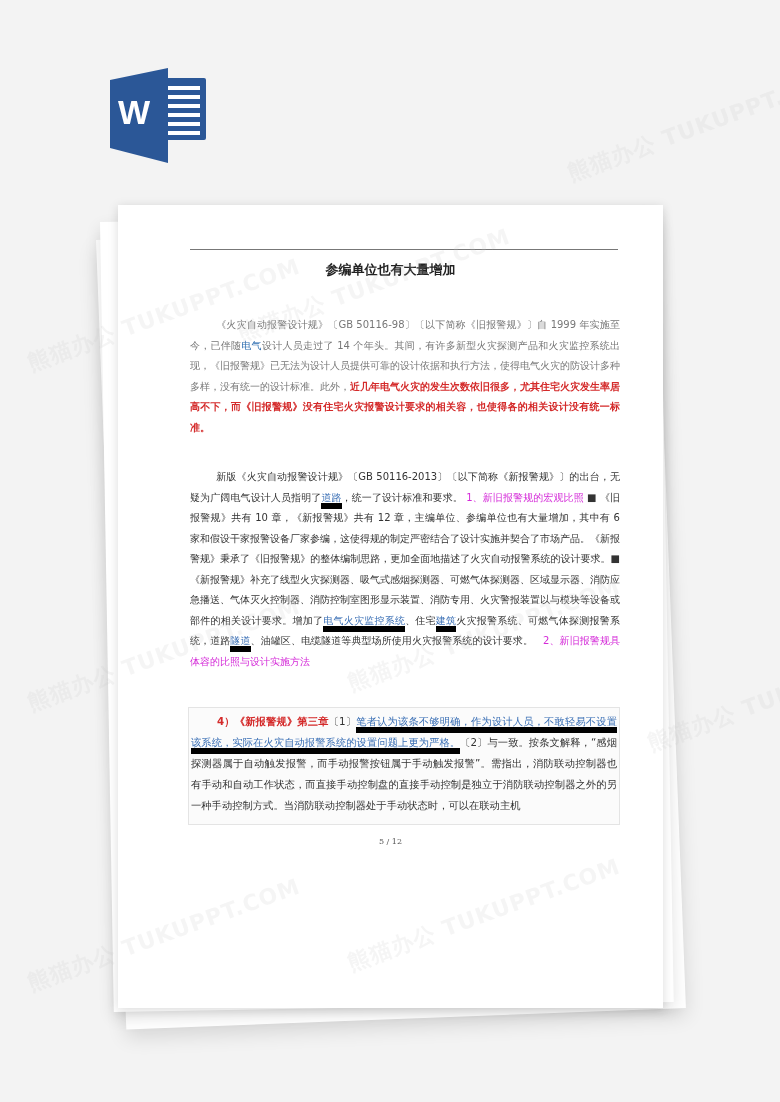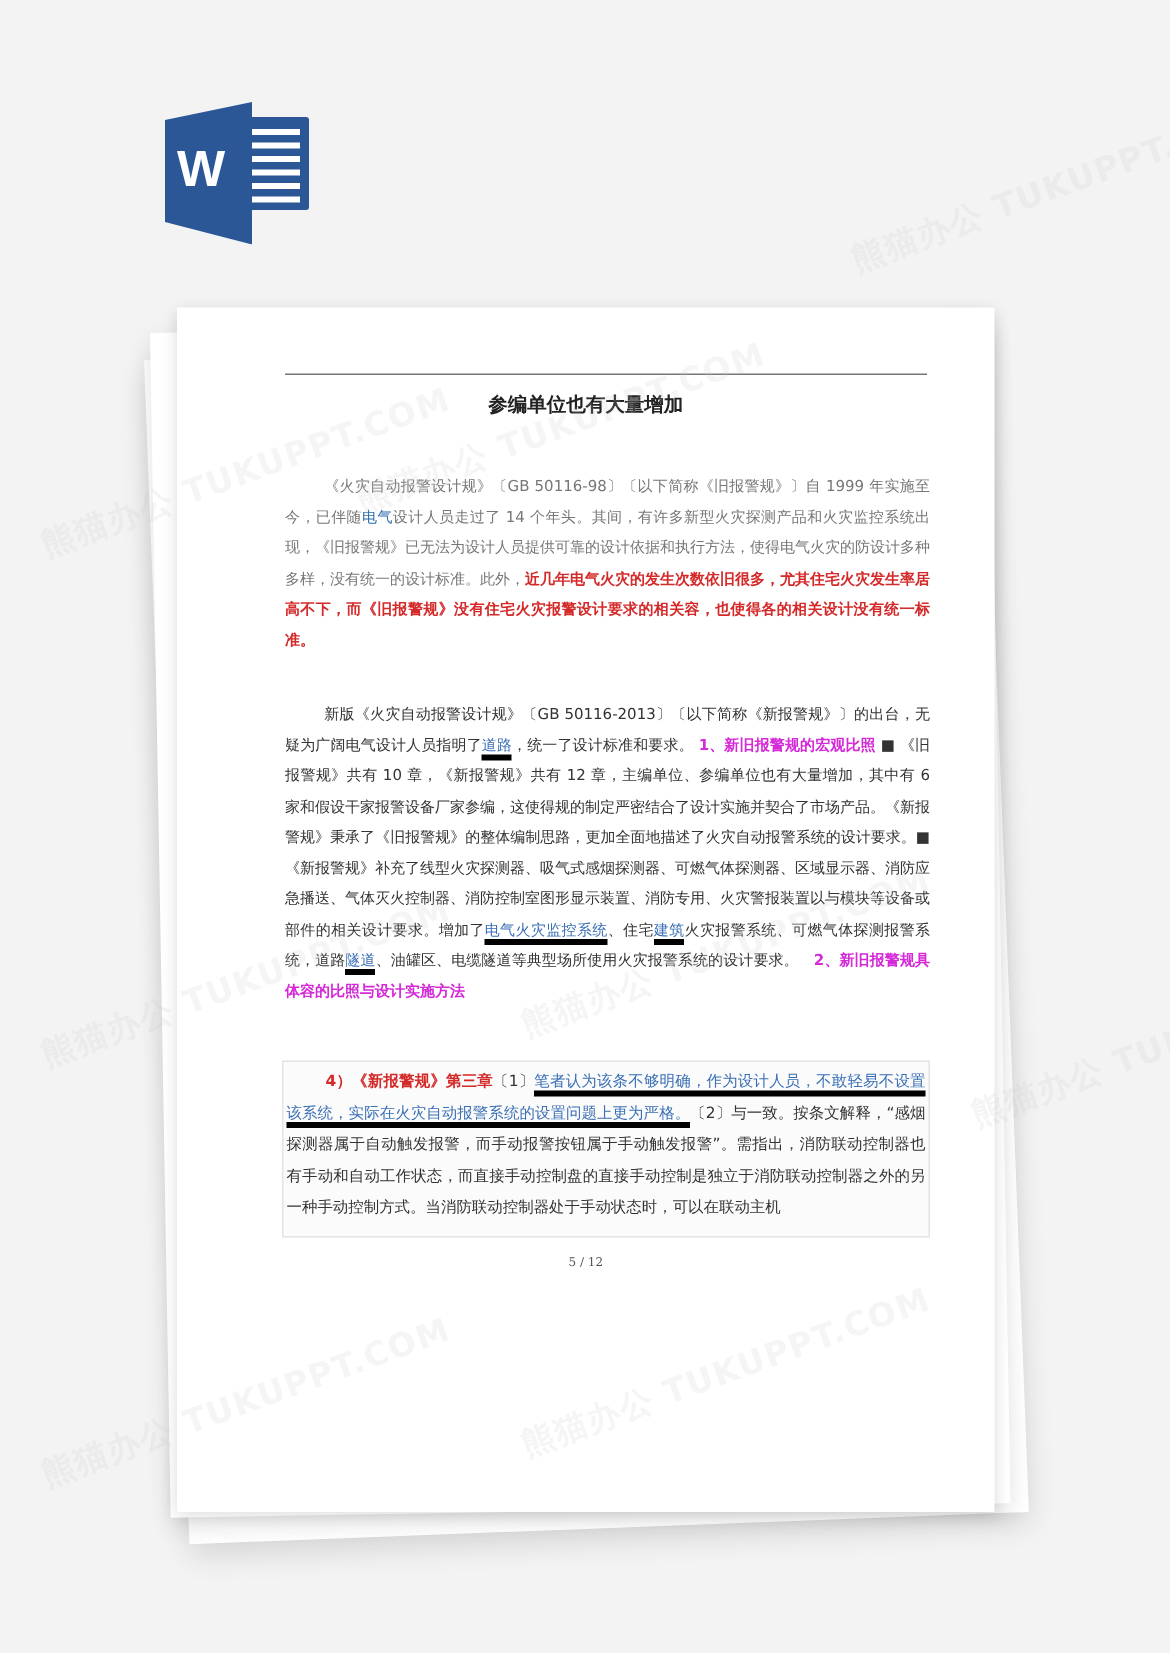--- a/index.html
+++ b/index.html
@@ -51,24 +51,24 @@
     .p1 { top: 110px; color: #777; }
     .p2 { top: 262px; color: #333; }
     .box {
       position: absolute; left: 70px; top: 502px; width: 432px; height: 118px;
       border: 1px solid #e4e4e4; background: #fbfbfb;
       padding: 3px 2px; font-size: 10.3px; line-height: 21px; color: #333;
       text-align: justify;
     }
     .indent { display: inline-block; width: 26px; }
     .blue { color: #2b6cb0; }
-    .ul { border-bottom: 4px solid #000000; color: #3a6fb5; }
+    .ul { border-bottom: 6px solid #000000; color: #3a6fb5; }
     .red { color: #d42a2a; font-weight: bold; }
     .red-norm { color: #d42a2a; }
-    .magenta { color: #d42ad8; font-weight: bold; }
+    .magenta { color: #d42ad8; font-weight: normal; }
     .page-num {
       position: absolute; left: 0; top: 632px; width: 545px; text-align: center;
       font-size: 8px; color: #555; font-family: "DejaVu Serif", serif;
     }
     .wm {
       position: absolute; font-size: 22px; font-weight: bold; color: rgba(200,200,200,0.18);
       transform: rotate(-20deg); white-space: nowrap; pointer-events: none;
       letter-spacing: 1px;
     }
   </style>

